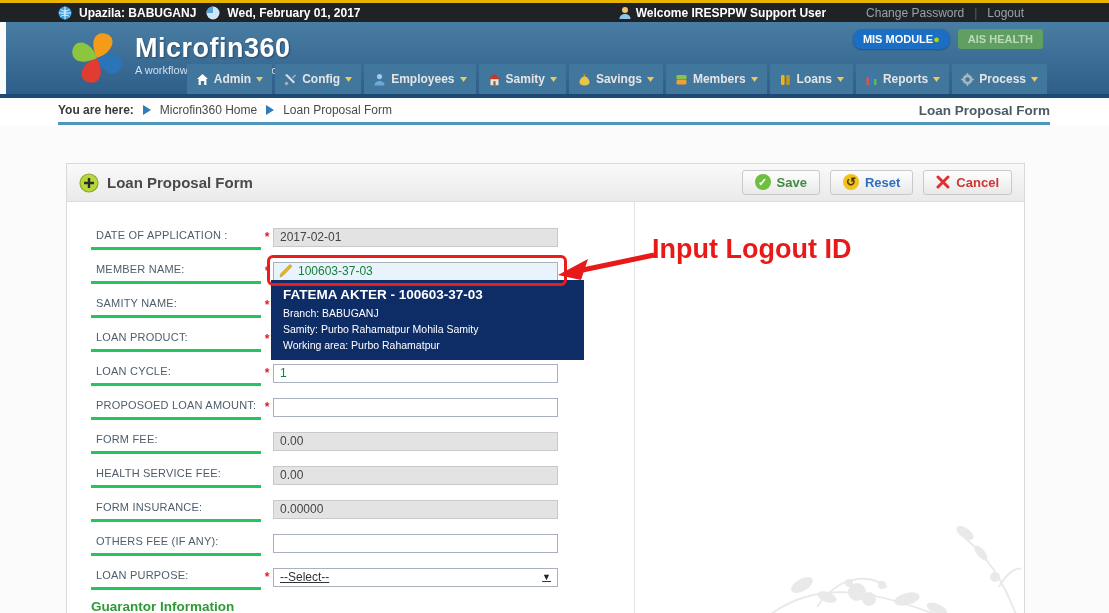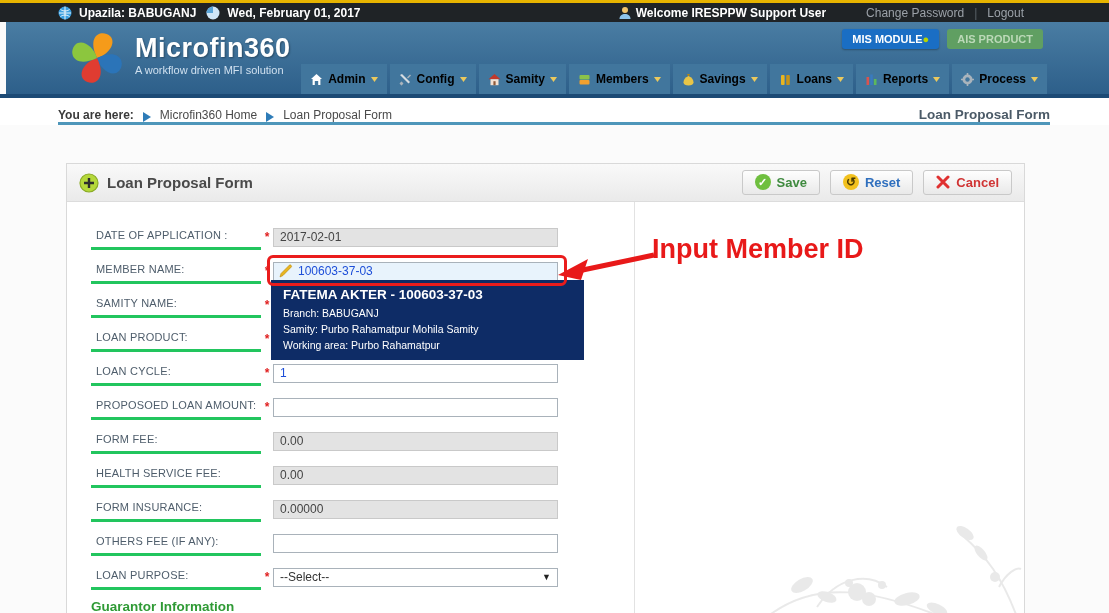--- a/index.html
+++ b/index.html
@@ -17,34 +17,34 @@
   .ticon { width:14px; height:14px; display:inline-block; vertical-align:middle; }
 
   
   .header { height:72px; background:linear-gradient(#4a7da3,#2d5f8a); position:relative;margin-left:6px; }
   .logo { position:absolute; left:60px; top:5px; }
   .brand { position:absolute; left:129px; top:11px; color:#fff; }
   .brand .name { font-size:27px; font-weight:bold; letter-spacing:0.5px; text-shadow:1px 1px 2px rgba(0,0,0,.35); }
   .brand .tag { font-size:11px; color:#cfe0ef; margin-top:0px; }
   .modules { position:absolute; right:66px; top:7px; display:flex; gap:8px; }
   .modbtn { font-size:11px; font-weight:bold; padding:4px 10px; border-radius:3px; cursor:pointer; }
-  .mod-mis { background:#1a6ec4; color:#fff; box-shadow:0 1px 2px rgba(0,0,0,.3); }
+  .mod-mis { background:#1a6ec4; color:#fff; box-shadow:0 1px 2px rgba(0,0,0,.3);border-radius:9px; }
   .mod-mis .dot { color:#b8d400; font-size:11px; }
   .mod-ais { background:#609f62; color:#bcd9b8; }
   .nav { position:absolute; right:62px; bottom:0; display:flex; gap:3px; }
   .navitem { background:#41769d; height:30px; display:flex; align-items:center; gap:5px;
-             padding:0 9px; color:#000000; font-size:12px; font-weight:bold; cursor:pointer; }
+             padding:0 9px; color:#e5e5e5; font-size:12px; font-weight:bold; cursor:pointer; }
   .navitem svg.glyph { width:13px; height:13px; }
   .chev { width:7px; height:5px; }
 
   .darkstrip { height:4px; background:#1c4a75; }
 
   
   .crumbbar { background:#ffffff; }
-  .crumbin { margin:0 59px 0 58px; height:27px; display:flex; align-items:flex-end;
+  .crumbin { margin:0 59px 0 58px; height:27px; display:flex; align-items:center;
              border-bottom:3px solid #4e96ba; font-size:12px; color:#4a4a4a; gap:9px; }
   .crumbin .here { font-weight:bold; color:#3a3a3a; }
   .crumblink { cursor:pointer; }
   .tri { width:8px; height:10px; }
   .pagetitle { margin-left:auto; font-weight:bold; font-size:13.5px; color:#4b5a67; }
 
   
   .panel { position:absolute; left:66px; top:163px; width:959px; height:460px;
            background:#fff; border:1px solid #d9d9d9; }
   .phead { height:38px; background:linear-gradient(#f9f9f9,#eaeaea); border-bottom:1px solid #dcdcdc;
@@ -63,30 +63,30 @@
 
   
   .pbody { position:relative; height:420px; }
   .vdivider { position:absolute; left:567px; top:0; height:100%; border-left:1px solid #e2e2e2; }
   .rows { position:absolute; top:18px; left:0; width:567px; }
   .frow { display:flex; align-items:center; height:34px; padding-left:24px; }
   .lblwrap { width:170px; border-bottom:3px solid #22c55e; padding:0 0 4px 5px; align-self:center; }
   .flabel { font-size:11px; color:#4e5d6b; letter-spacing:0.2px; }
   .req { width:12px; text-align:center; color:#e02020; font-weight:bold; font-size:12px; }
   .inp { width:285px; height:19px; border:1px solid #a9b2ba; font-size:12px; padding:1px 6px;
-         color:#1d4ed8; background:#fff; font-family:"Liberation Sans",sans-serif; }
+         color:#15803d; background:#fff; font-family:"Liberation Sans",sans-serif; }
   .inp.gray { background:#e3e3e3; border-color:#c9c9c9; color:#444; }
   .memberwrap { position:relative; width:285px; }
   .inp.member { background:#e8f3fc; padding-left:24px; width:285px; }
   .pencil { position:absolute; left:6px; top:3px; width:14px; height:14px; z-index:2; }
   .redbox { position:absolute; left:-6px; top:-6px; width:300px; height:31px;
             border:3px solid #ea1c1c; border-radius:6px; pointer-events:none; z-index:6; }
   .selectbox { width:285px; height:19px; border:1px solid #a9b2ba; background:#fff; font-size:12px;
                padding:1px 6px; display:flex; align-items:center; justify-content:space-between;
-               color:#333; cursor:pointer; }
+               color:#333; cursor:pointer;text-decoration:underline; }
   .selectbox .arrow { font-size:9px; color:#222; }
 
   .popup { position:absolute; left:204px; top:78px; width:313px; background:#0e2c66; color:#fff;
            padding:7px 12px 9px; z-index:4; cursor:pointer; }
   .popup .t { font-size:13.5px; font-weight:bold; margin-bottom:5px; }
   .popup .l { font-size:10.5px; margin-top:4px; }
 
   .sectionfoot { position:absolute; left:24px; top:397px; font-size:13.5px; font-weight:bold; color:#2f9a35; }
 
   
@@ -140,21 +140,21 @@
           <path d="M31,31 C20,8 36,2 44,9 C51,16 42,28 31,31 Z" fill="#8cc63e"></path>
         </g>
     </g>
   </svg>
   <div class="brand">
     <div class="name">Microfin360</div>
     <div class="tag">A workflow driven MFI solution</div>
   </div>
   <div class="modules">
     <span class="modbtn mod-mis"><span>MIS MODULE</span><span class="dot">●</span></span>
-    <span class="modbtn mod-ais"><span>AIS PRODUCT</span></span>
+    <span class="modbtn mod-ais"><span>AIS HEALTH</span></span>
   </div>
   <div class="nav">
     <div class="navitem">
       <svg class="glyph" viewBox="0 0 13 13">
           <path d="M6.5 1 12 6h-1.6v6H8.2V8H4.8v4H2.6V6H1z" fill="#fff"></path>
         </svg>
       <span>Admin</span>
       <svg class="chev" viewBox="0 0 7 5">
           <polygon points="0,0 7,0 3.5,5" fill="#ebc95d"></polygon>
         </svg>
@@ -165,45 +165,55 @@
           <path d="M11 1.5 l1 1-3 3-1-1z" fill="#aab4bc"></path>
           <rect x="1" y="9" width="3" height="3" rx="0.5" fill="#aab4bc" transform="rotate(45 2.5 10.5)"></rect>
         </svg>
       <span>Config</span>
       <svg class="chev" viewBox="0 0 7 5">
           <polygon points="0,0 7,0 3.5,5" fill="#ebc95d"></polygon>
         </svg>
     </div>
     <div class="navitem">
       <svg class="glyph" viewBox="0 0 13 13">
+          <circle cx="6.5" cy="3.6" r="2.6" fill="#9fc9ec"></circle>
+          <path d="M1.5 12.5c0-3 2.2-4.6 5-4.6s5 1.6 5 4.6z" fill="#6ea8d8"></path>
+        </svg>
+      <span>Employees</span>
+      <svg class="chev" viewBox="0 0 7 5">
+          <polygon points="0,0 7,0 3.5,5" fill="#ebc95d"></polygon>
+        </svg>
+    </div>
+    <div class="navitem">
+      <svg class="glyph" viewBox="0 0 13 13">
           <path d="M6.5 1 12.5 6.2H.5z" fill="#c0392b"></path>
           <rect x="2.5" y="6.2" width="8" height="6" fill="#f3e1d2"></rect>
           <rect x="5.4" y="8.2" width="2.2" height="4" fill="#8d5a3b"></rect>
         </svg>
       <span>Samity</span>
       <svg class="chev" viewBox="0 0 7 5">
           <polygon points="0,0 7,0 3.5,5" fill="#ebc95d"></polygon>
         </svg>
     </div>
     <div class="navitem">
       <svg class="glyph" viewBox="0 0 13 13">
+          <path d="M5 1h3l-1 2h-1z" fill="#b8860b"></path>
+          <path d="M6.5 3C3 4.5 1.5 7 1.5 9.3 1.5 11.5 3.7 12.5 6.5 12.5s5-1 5-3.2C11.5 7 10 4.5 6.5 3z" fill="#e8c547"></path>
+        </svg>
+      <span>Savings</span>
+      <svg class="chev" viewBox="0 0 7 5">
+          <polygon points="0,0 7,0 3.5,5" fill="#ebc95d"></polygon>
+        </svg>
+    </div>
+    <div class="navitem">
+      <svg class="glyph" viewBox="0 0 13 13">
           <rect x="1.5" y="2" width="10" height="4.5" rx="1" fill="#8bc34a"></rect>
           <rect x="1.5" y="7" width="10" height="4.5" rx="1" fill="#f0a030"></rect>
         </svg>
       <span>Members</span>
-      <svg class="chev" viewBox="0 0 7 5">
-          <polygon points="0,0 7,0 3.5,5" fill="#ebc95d"></polygon>
-        </svg>
-    </div>
-    <div class="navitem">
-      <svg class="glyph" viewBox="0 0 13 13">
-          <path d="M5 1h3l-1 2h-1z" fill="#b8860b"></path>
-          <path d="M6.5 3C3 4.5 1.5 7 1.5 9.3 1.5 11.5 3.7 12.5 6.5 12.5s5-1 5-3.2C11.5 7 10 4.5 6.5 3z" fill="#e8c547"></path>
-        </svg>
-      <span>Savings</span>
       <svg class="chev" viewBox="0 0 7 5">
           <polygon points="0,0 7,0 3.5,5" fill="#ebc95d"></polygon>
         </svg>
     </div>
     <div class="navitem">
       <svg class="glyph" viewBox="0 0 13 13">
           <rect x="2" y="2" width="3.6" height="10" rx="1" fill="#e8b520"></rect>
           <rect x="7.2" y="2" width="3.6" height="10" rx="1" fill="#c99416"></rect>
         </svg>
       <span>Loans</span>
@@ -395,17 +405,17 @@
       </g>
       <g fill="#e6e6e6">
         <ellipse cx="18" cy="16" rx="10" ry="5" transform="rotate(35 18 16)"></ellipse>
         <ellipse cx="34" cy="36" rx="9" ry="4" transform="rotate(50 34 36)"></ellipse>
         <circle cx="48" cy="60" r="5"></circle>
       </g>
     </svg>
   </div>
 </div>
 
-<div class="ann-text">Input Member ID</div>
+<div class="ann-text">Input Logout ID</div>
 <svg class="ann-arrow" width="104" height="38" viewBox="0 0 104 38">
   <line x1="98" y1="9" x2="22" y2="25" stroke="#e81919" stroke-width="5"></line>
   <polygon points="2,29 32,13 25,34" fill="#e81919"></polygon>
 </svg>
 
 </body></html>

